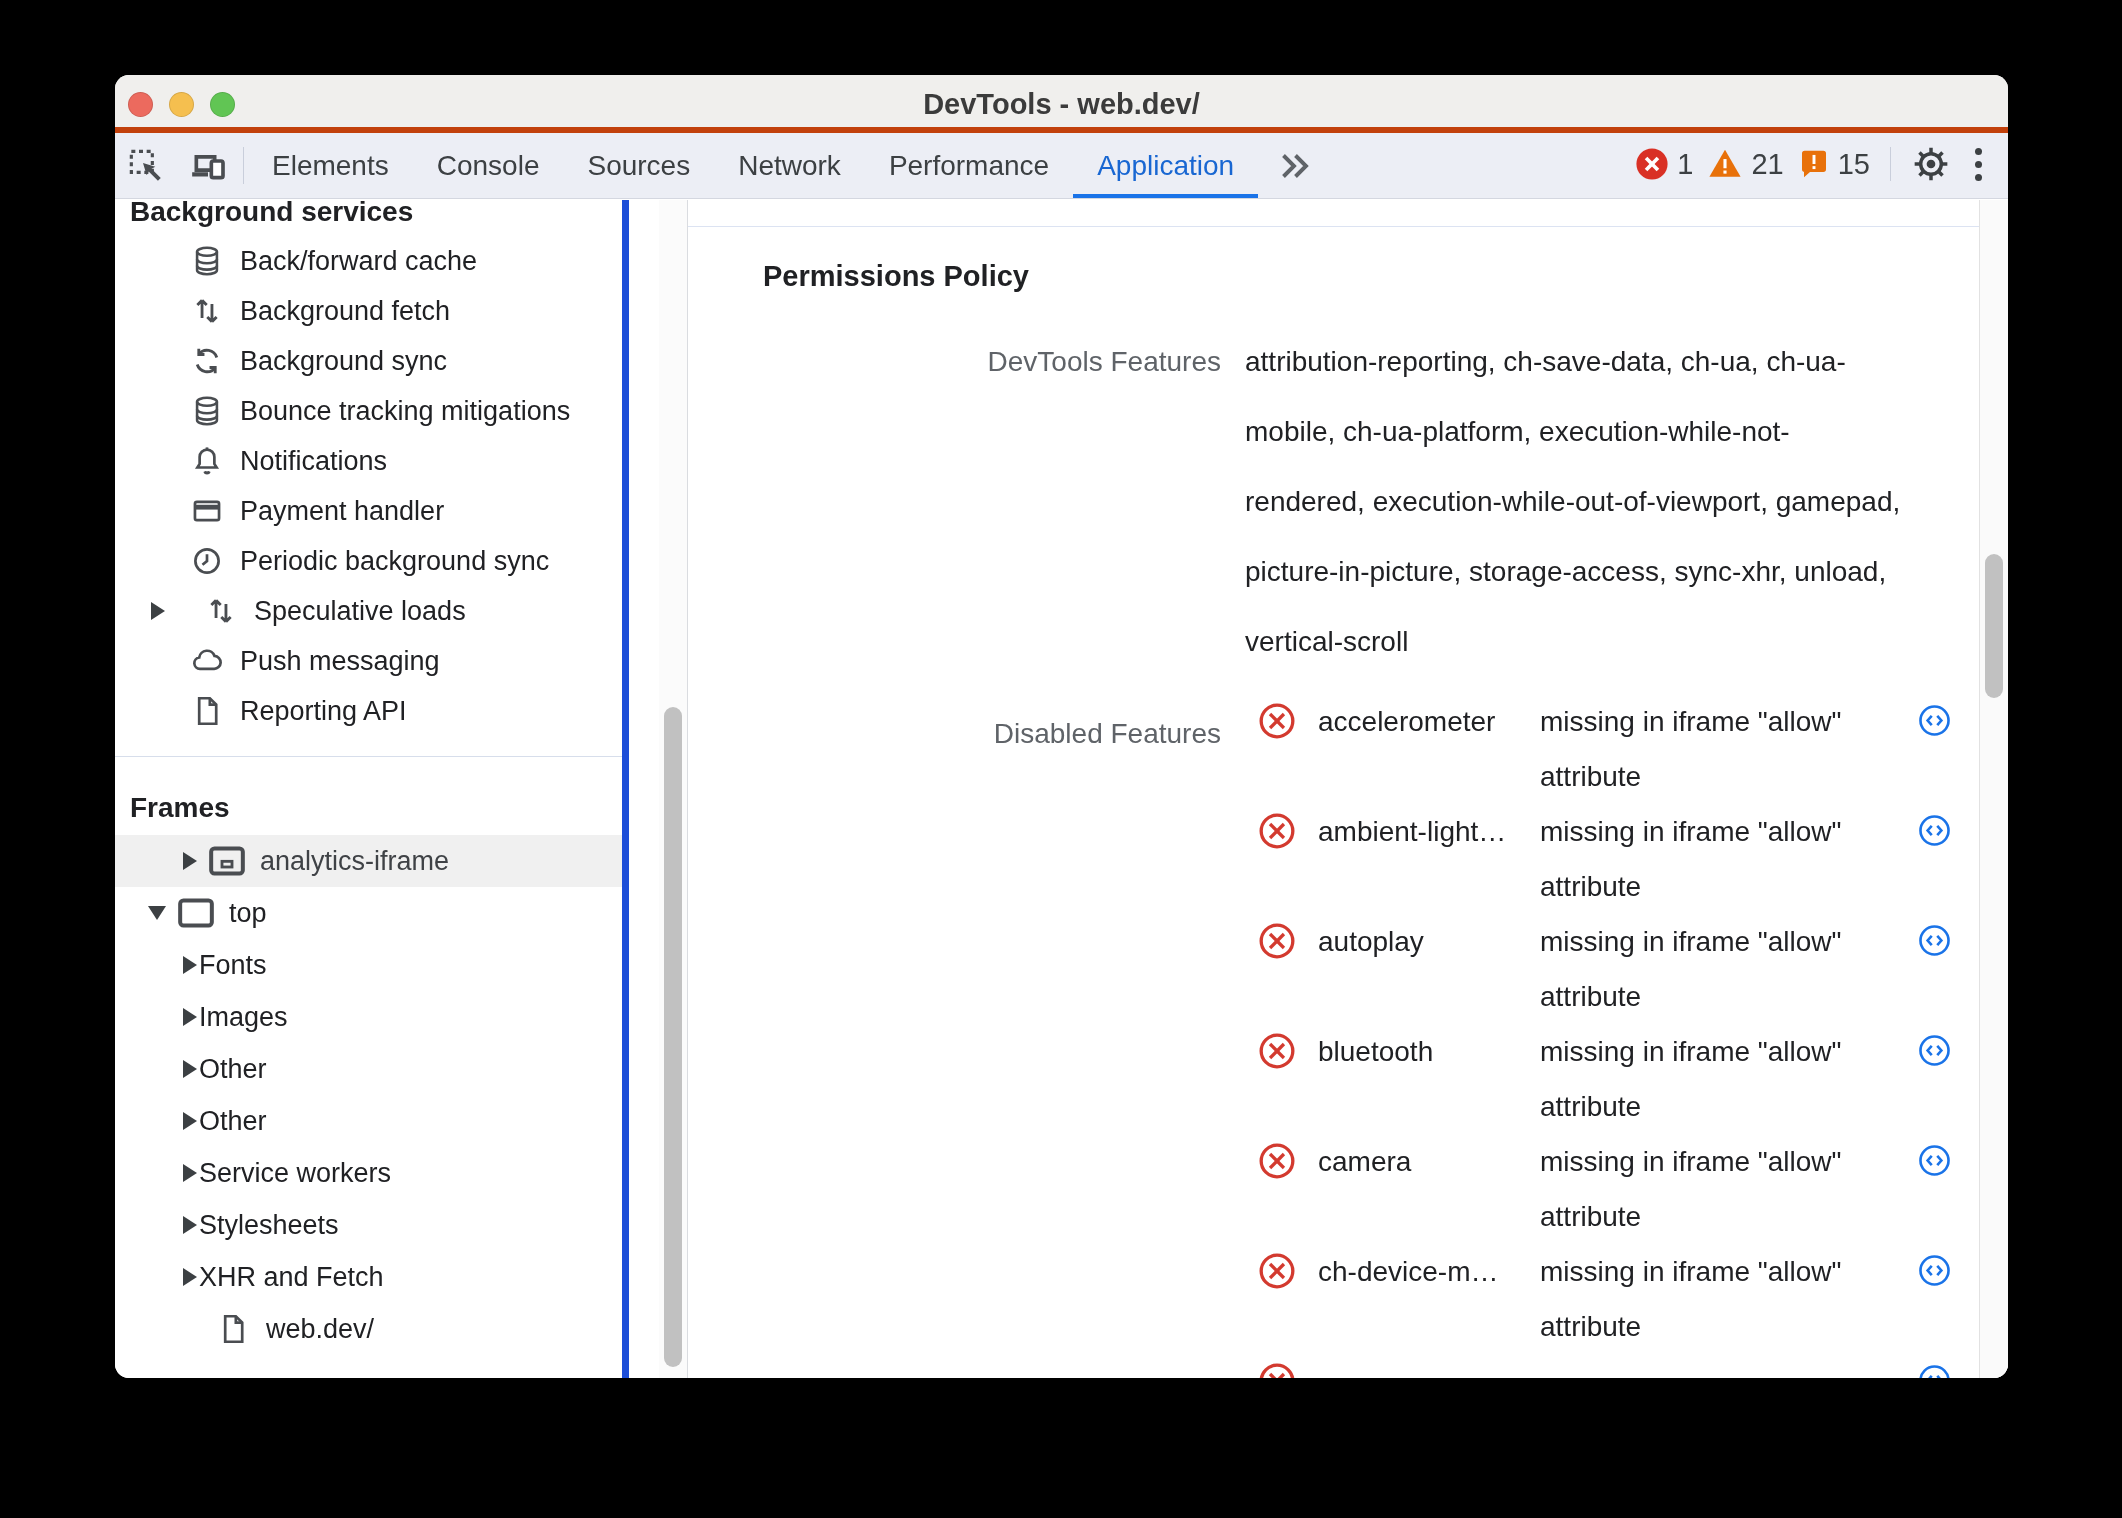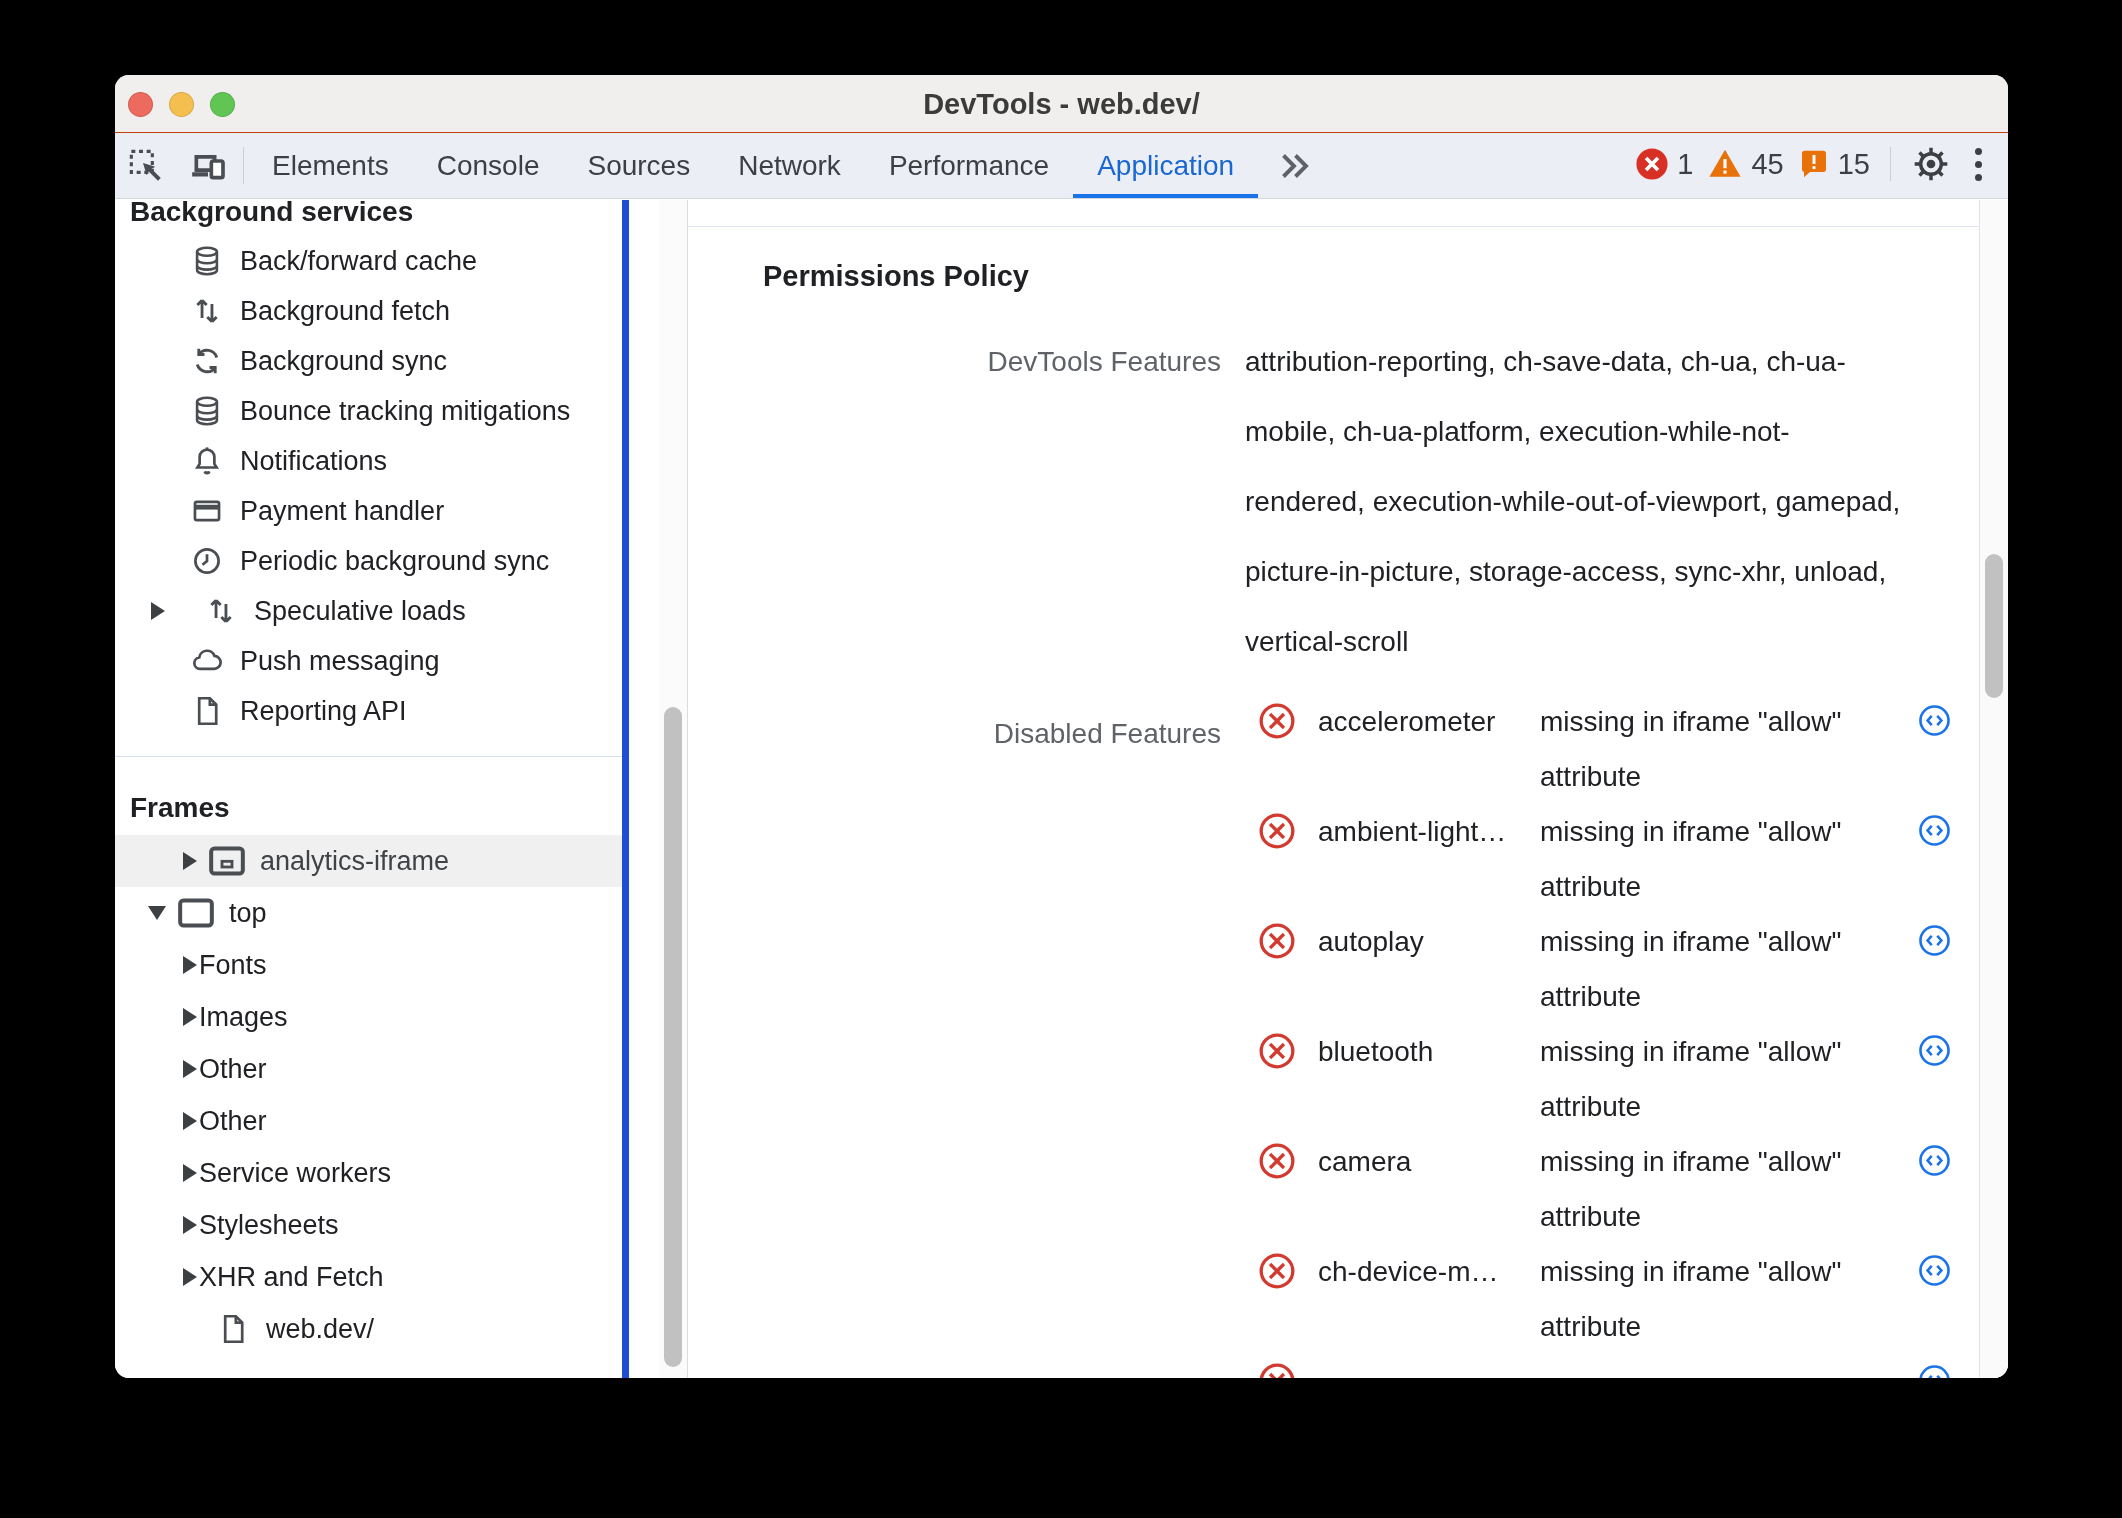--- a/index.html
+++ b/index.html
@@ -6,21 +6,21 @@
   html,body { background:#000; }
   body { font-family:"Liberation Sans", sans-serif; }
   #stage { position:relative; width:2122px; height:1518px; background:#000; overflow:hidden; }
 
   
   .window { position:absolute; left:115px; top:75px; width:1893px; height:1303px;
             background:#fff; border-radius:14px; overflow:hidden;
             box-shadow:0 18px 60px rgba(0,0,0,.55); }
 
   
-  .titlebar { position:relative; height:58px; background:#f0efed; border-bottom:1px solid #c2410c; }
+  .titlebar { position:relative; height:58px; background:#f0efed; border-bottom:6px solid #c2410c; }
   .traffic { position:absolute; top:17px; left:13px; display:flex; gap:16px; }
   .light { width:25px; height:25px; border-radius:50%; }
   .light.red { background:#ec6a5e; border:1px solid rgba(0,0,0,.12); }
   .light.yellow { background:#f5bf4f; border:1px solid rgba(0,0,0,.12); }
   .light.green { background:#61c554; border:1px solid rgba(0,0,0,.12); }
   .title { position:absolute; left:0; right:0; top:0; height:58px; display:flex;
            align-items:center; justify-content:center; font-size:29px; font-weight:700; color:#3b3b3b; }
 
   
   .tabbar { position:relative; height:66px; background:#eceef5; border-bottom:1px solid #d4d7e0;
@@ -159,21 +159,21 @@
             <line x1="16.2" y1="7.8" x2="7.8" y2="16.2" stroke="#fff" stroke-width="2.6"></line>
           </svg>
           <span>1</span>
         </div>
         <div class="badge">
           <svg class="ic" width="36" height="34" viewBox="0 0 24 24">
             <path d="M12 2 L23 21 H1 Z" fill="#e8710a"></path>
             <rect x="10.9" y="8.5" width="2.2" height="6.5" fill="#fff"></rect>
             <rect x="10.9" y="16.6" width="2.2" height="2.2" fill="#fff"></rect>
           </svg>
-          <span>45</span>
+          <span>21</span>
         </div>
         <div class="badge">
           <svg class="ic" width="32" height="32" viewBox="0 0 24 24">
             <path d="M3 4 a2 2 0 0 1 2-2 h14 a2 2 0 0 1 2 2 v12 a2 2 0 0 1-2 2 H9 l-4.5 4 v-4 H5 a2 2 0 0 1-2-2 Z" fill="#e8710a"></path>
             <rect x="10.9" y="5.2" width="2.2" height="6.8" fill="#fff"></rect>
             <rect x="10.9" y="13.6" width="2.2" height="2.2" fill="#fff"></rect>
           </svg>
           <span>15</span>
         </div>
         <div class="rt-sep"></div>

